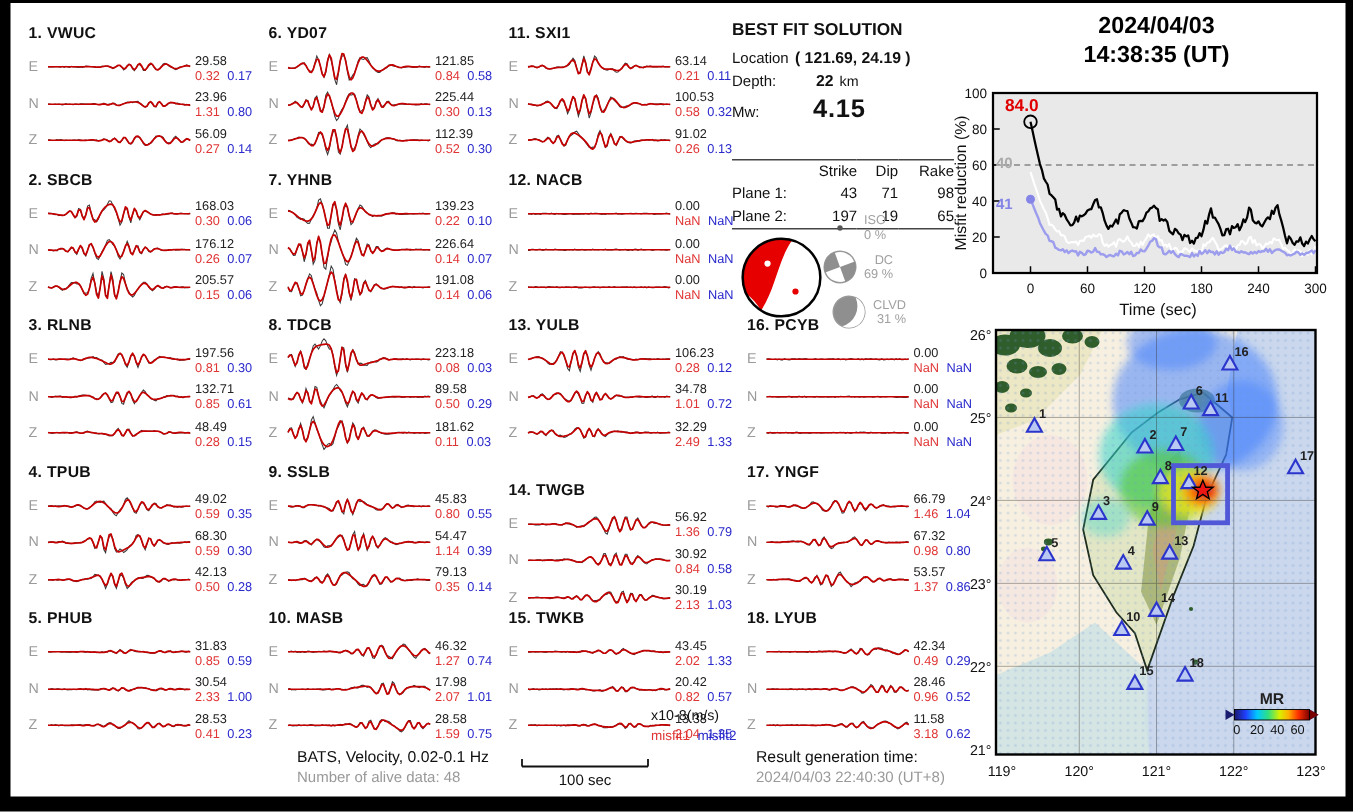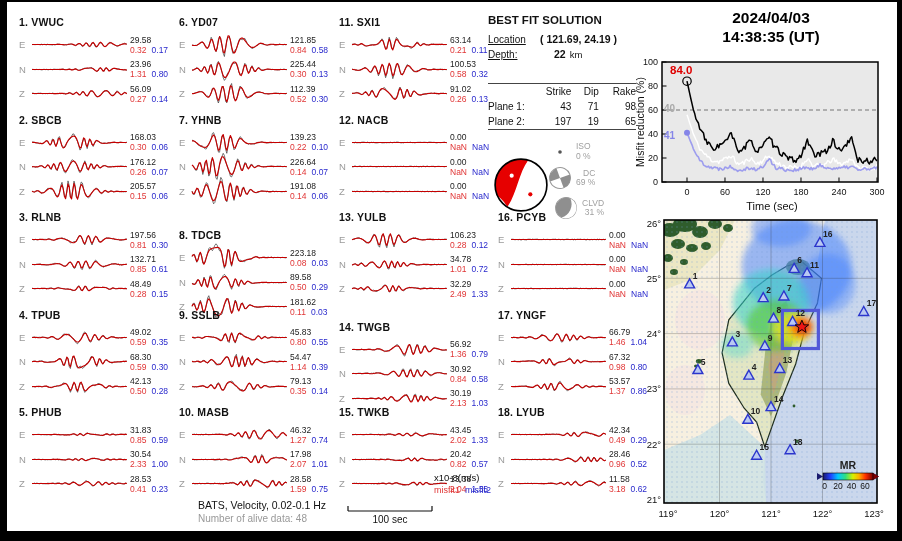--- a/index.html
+++ b/index.html
@@ -12,21 +12,21 @@
   .st-row{position:absolute;left:0;height:23px;display:flex;align-items:center;}
   .st-c{width:13px;font-size:9.5px;color:#9a9a9a;}
   .st-n{margin-left:2px;font-size:8.5px;line-height:10px;color:#222;white-space:nowrap;}
   .st-n .mis{display:flex;gap:5px;}
   .m1{color:#e03535;}.m2{color:#2929cc;}
   .tracesvg{overflow:visible;}
   
   .bf{position:absolute;left:481px;top:12px;width:156px;height:218px;font-size:10px;color:#111;}
   .bf-title{font-size:11.5px;font-weight:bold;margin:0 0 7px 0;}
   .bf-row{display:flex;margin:3px 0;align-items:baseline;}
-  .bf-lab{width:52px;text-decoration:underline;}
+  .bf-lab{width:42px;}
   .bf-bold{font-weight:bold;font-size:10.5px;}
   .mwval{font-size:17px;font-weight:bold;margin-left:12px;letter-spacing:.5px;}
   .bf-table{border-collapse:collapse;margin-top:23px;width:148px;font-size:10px;}
   .bf-table thead tr{border-top:1px solid #444;}
   .bf-table tbody tr:last-child{border-bottom:1px solid #444;}
   .bf-table th,.bf-table td{font-weight:normal;text-align:right;padding:2px 0 2px 8px;}
   .bf-table th:first-child,.bf-table td:first-child{text-align:left;padding-left:0;}
   .decomp-item{position:absolute;display:flex;align-items:center;gap:4px;text-align:right;}
   .decomp-txt{font-size:8.5px;line-height:9.5px;color:#a0a0a0;}
   
@@ -352,21 +352,21 @@
           </svg>
           <div class="st-n">
             <div>191.08</div>
             <div class="mis">
               <span class="m1">0.14</span>
               <span class="m2">0.06</span>
             </div>
           </div>
         </div>
       </div>
-      <div class="station" style="left: 172px; top: 227px;">
+      <div class="station" style="left: 172px; top: 209px;">
         <div class="st-h">8.  TDCB</div>
         <div class="st-row" style="top: 17px;">
           <span class="st-c">E</span>
           <svg width="96" height="23" class="tracesvg">
             <polyline points="0.0,10.4 1.2,8.8 2.4,8.3 3.6,12.9 4.8,16.3 6.0,13.1 7.2,9.4 8.4,6.1 9.6,9.9 10.8,17.3 12.0,18.1 13.2,14.5 14.4,11.1 15.6,7.1 16.8,2.6 18.0,1.4 19.2,3.1 20.4,4.7 21.6,2.6 22.8,-0.7 24.0,-2.2 25.2,-0.8 26.4,2.5 27.6,4.8 28.8,4.5 30.0,8.6 31.2,16.9 32.4,22.3 33.6,18.4 34.8,11.2 36.0,3.5 37.2,3.9 38.4,15.7 39.6,20.3 40.8,14.3 42.0,8.4 43.2,5.1 44.4,7.1 45.6,11.5 46.8,14.5 48.0,14.1 49.2,14.4 50.4,15.5 51.6,15.5 52.8,15.7 54.0,13.9 55.2,13.3 56.4,13.3 57.6,13.0 58.8,13.4 60.0,12.9 61.2,11.3 62.4,11.5 63.6,10.4 64.8,10.6 66.0,11.2 67.2,11.9 68.4,11.5 69.6,11.8 70.8,11.5 72.0,11.2 73.2,11.4 74.4,11.5 75.6,11.3 76.8,11.2 78.0,11.8 79.2,11.0 80.4,11.6 81.6,11.9 82.8,11.3 84.0,11.7 85.2,11.3 86.4,11.4 87.6,11.5 88.8,11.9 90.0,11.2 91.2,11.5 92.4,11.7 93.6,11.9 94.8,11.6" fill="none" stroke="#3a3a3a" stroke-width="0.7"></polyline>
             <polyline points="0.0,10.4 1.2,8.7 2.4,9.0 3.6,12.3 4.8,15.5 6.0,13.9 7.2,8.6 8.4,6.3 9.6,10.2 10.8,15.9 12.0,18.1 13.2,15.7 14.4,11.4 15.6,7.5 16.8,4.9 18.0,3.5 19.2,2.7 20.4,2.3 21.6,2.0 22.8,1.8 24.0,1.6 25.2,1.4 26.4,1.5 27.6,2.2 28.8,4.5 30.0,9.1 31.2,15.5 32.4,20.5 33.6,19.3 34.8,11.2 36.0,3.6 37.2,5.5 38.4,14.4 39.6,19.0 40.8,14.4 42.0,7.5 43.2,5.4 44.4,8.0 45.6,11.8 46.8,14.4 48.0,15.4 49.2,15.4 50.4,15.1 51.6,14.7 52.8,14.3 54.0,14.0 55.2,13.7 56.4,13.4 57.6,13.1 58.8,12.7 60.0,12.3 61.2,11.7 62.4,11.1 63.6,10.8 64.8,10.9 66.0,11.4 67.2,11.9 68.4,11.8 69.6,11.5 70.8,11.2 72.0,11.4 73.2,11.6 74.4,11.6 75.6,11.6 76.8,11.5 78.0,11.5 79.2,11.4 80.4,11.5 81.6,11.5 82.8,11.5 84.0,11.5 85.2,11.5 86.4,11.5 87.6,11.5 88.8,11.5 90.0,11.5 91.2,11.5 92.4,11.5 93.6,11.5 94.8,11.5" fill="none" stroke="#c40000" stroke-width="1.15" stroke-linejoin="round"></polyline>
           </svg>
           <div class="st-n">
             <div>223.18</div>
             <div class="mis">
@@ -859,20 +859,24 @@
   <div class="bf">
     <div class="bf-title">BEST FIT SOLUTION</div>
     <div class="bf-row">
       <span class="bf-lab">Location</span>
       <span class="bf-bold">( 121.69,  24.19 )</span>
     </div>
     <div class="bf-row">
       <span class="bf-lab">Depth:</span>
       <span class="bf-bold" style="margin-left:14px">22</span>
       <span style="font-size:9.5px;margin-left:4px">km</span>
+    </div>
+    <div class="bf-row">
+      <span class="bf-lab">Mw:</span>
+      <span class="mwval">4.15</span>
     </div>
     <table class="bf-table">
       <thead>
         <tr>
           <th></th>
           <th>Strike</th>
           <th>Dip</th>
           <th>Rake</th>
         </tr>
       </thead>
@@ -1134,13 +1138,17 @@
     <line x1="92" y1="2" x2="92" y2="7" stroke="#111" stroke-width="1.2"></line>
     <text x="50" y="19" font-size="10" fill="#111" text-anchor="middle">100 sec</text>
   </svg>
   <div class="fline" style="left:427px;top:469px">
     <div class="funits">x10-8(m/s)</div>
     <div class="fmis">
       <span class="m1">misfit1</span>
       <span class="m2">misfit2</span>
     </div>
   </div>
+  <div class="fline" style="left:497px;top:497px">
+    <div>Result generation time:</div>
+    <div class="fsub">2024/04/03 22:40:30 (UT+8)</div>
+  </div>
 </div>
 
 </body></html>

